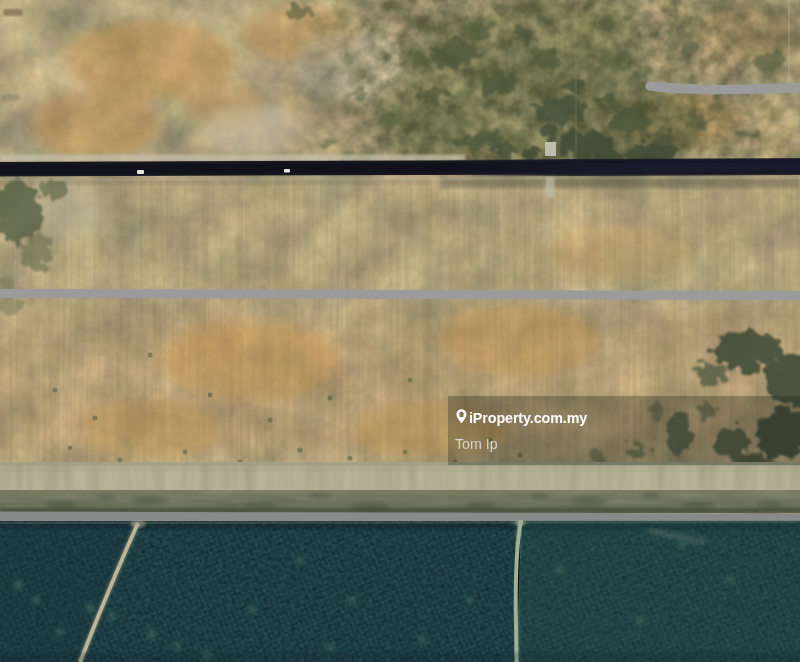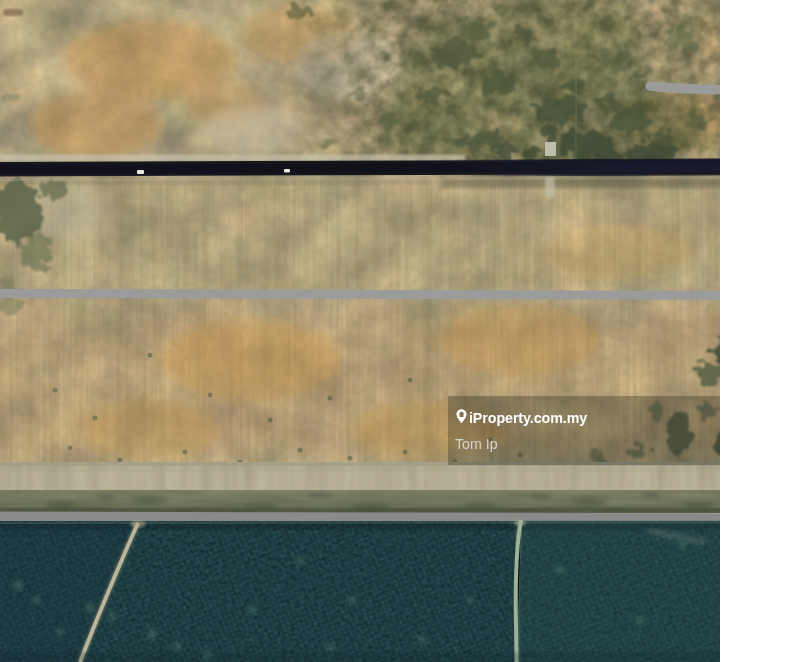--- a/index.html
+++ b/index.html
@@ -1,16 +1,16 @@
 <!DOCTYPE html>
 <html><head>
 <meta charset="utf-8">
 <style>
   html,body{margin:0;padding:0;}
-  .wrap{position:relative;width:720px;height:662px;overflow:hidden;background:#b2a274;
+  .wrap{position:relative;width:800px;height:662px;overflow:hidden;background:#b2a274;
         font-family:"Liberation Sans", sans-serif;}
   svg{display:block}
 </style>
 </head>
 <body>
 <div class="wrap">
 <svg width="800" height="662" viewBox="0 0 800 662" xmlns="http://www.w3.org/2000/svg">
 <defs>
   <filter color-interpolation-filters="sRGB" id="terr" x="0" y="0" width="800" height="662" filterUnits="userSpaceOnUse">
     <feTurbulence type="fractalNoise" baseFrequency="0.02" numOctaves="4" seed="11"></feTurbulence>

